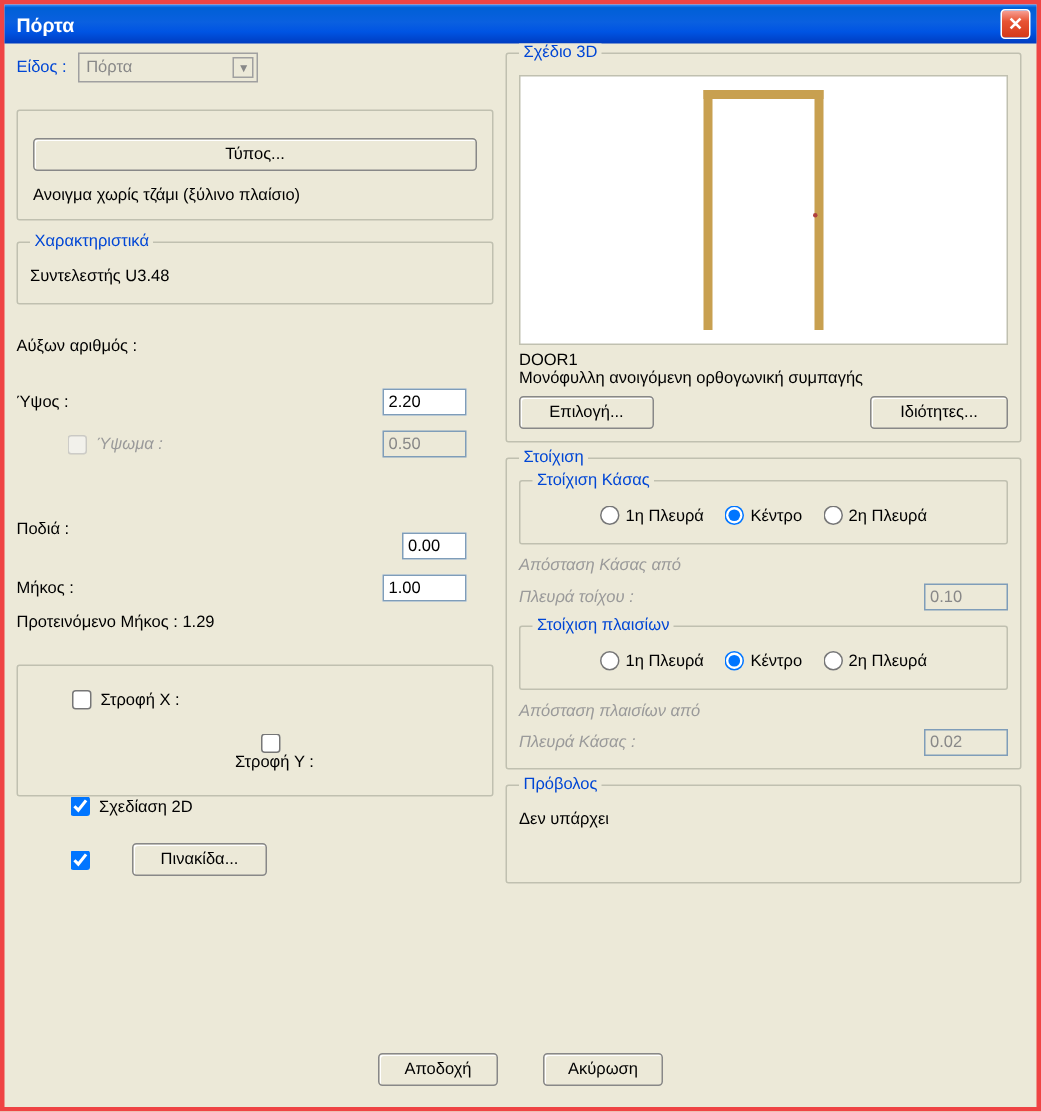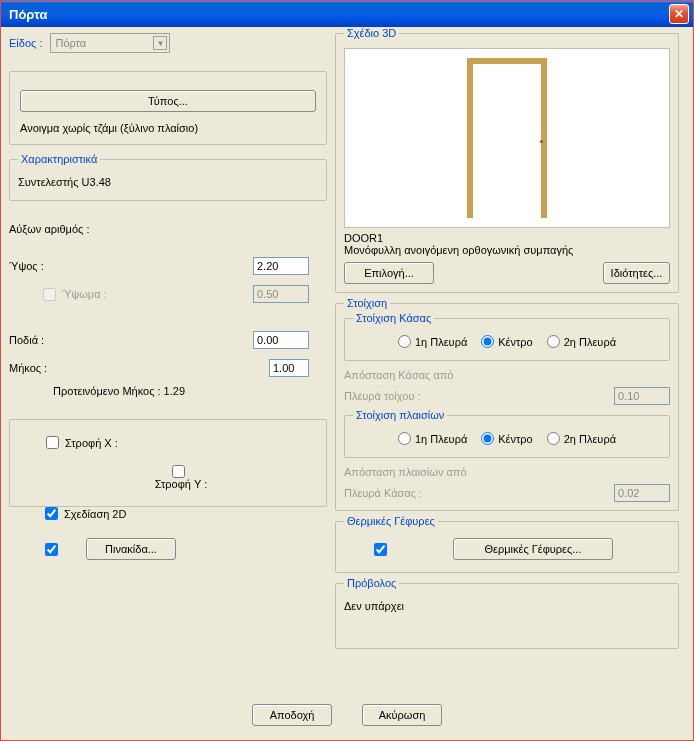--- a/index.html
+++ b/index.html
@@ -9,21 +9,21 @@
     font-size: 11px;
     background: #ece9d8;
     color: #000;
     width: 694px;
     height: 741px;
     overflow: hidden;
   }
   .window {
     width: 694px;
     height: 741px;
-    border: 1px solid #ef4444;
+    border: 3px solid #ef4444;
     background: #ece9d8;
     position: relative;
   }
   .titlebar {
     height: 26px;
     background: linear-gradient(to bottom, #3a95ff 0%, #0060d6 8%, #0a60e0 45%, #0054e3 70%, #003cc0 100%);
     color: #fff;
     display: flex;
     align-items: center;
     padding: 0 4px 0 8px;
@@ -112,21 +112,21 @@
     background:#fff;
     font-family:inherit;
     font-size:11px;
     padding:0 3px;
   }
   .txt.dis { background:#ece9d8; color:#888; }
   
   .chk { margin:0 6px 0 0; vertical-align:middle; }
   
   .rad { margin:0 4px 0 0; vertical-align:middle; }
-  .disabled-text { color:#9a9a9a; }
+  .disabled-text { color:#9a9a9a;font-style:italic; }
   
   .preview {
     width:326px; height:180px;
     background:#fff;
     border:1px solid #c0c0b0;
     margin:2px auto 4px auto;
     display:flex; align-items:center; justify-content:center;
     position:relative;
   }
   .doorframe {
@@ -196,29 +196,29 @@
       <div class="row" style="margin-top:10px; justify-content:space-between; width:300px;">
         <span class="row">
           <input type="checkbox" class="chk" disabled="" style="margin-left: 34px;">
           <span class="disabled-text">Ύψωμα :</span>
         </span>
         <input class="txt dis" style="width: 56px;" disabled="" value="0.50">
       </div>
 
       <div class="row" style="margin-top:28px; justify-content:space-between; width:300px;">
         <span>Ποδιά :</span>
-        <input class="txt" style="width: 56px;" value="0.00">
+        <input class="txt" style="width: 43px; margin-top: 22px;" value="0.00">
       </div>
 
       <div class="row" style="margin-top:10px; justify-content:space-between; width:300px;">
         <span>Μήκος :</span>
-        <input class="txt" style="width: 40px;" value="1.00">
-      </div>
-
-      <div style="margin-top:8px;margin-left:44px;">Προτεινόμενο Μήκος : 1.29</div>
+        <input class="txt" style="width: 56px;" value="1.00">
+      </div>
+
+      <div style="margin-top:8px;">Προτεινόμενο Μήκος : 1.29</div>
 
       <div class="groupbox" style="margin-top:22px; padding:16px 10px;">
         <div class="row" style="margin-left:26px;">
           <input type="checkbox" class="chk" style="">
           <span>Στροφή Χ :</span>
         </div>
         <div class="row" style="margin-left:26px; margin-top:16px;flex-direction:column;">
           <input type="checkbox" class="chk" style="">
           <span>Στροφή Y :</span>
         </div>
@@ -238,21 +238,21 @@
     <div class="rightcol">
       <div class="groupbox" style="margin-top:0;">
         <span class="legend">Σχέδιο 3D</span>
         <div class="preview">
           <div class="doorframe"></div>
         </div>
         <div style="margin-top:2px;">DOOR1</div>
         <div>Μονόφυλλη ανοιγόμενη ορθογωνική συμπαγής</div>
         <div class="row" style="justify-content:space-between; margin-top:6px;">
           <button class="btn" style="width:90px;">Επιλογή...</button>
-          <button class="btn" style="width:67px;">Ιδιότητες...</button>
+          <button class="btn" style="width:92px;">Ιδιότητες...</button>
         </div>
       </div>
 
       <div class="groupbox" style="margin-top:10px;">
         <span class="legend">Στοίχιση</span>
 
         <div class="groupbox" style="margin-top:2px;">
           <span class="legend">Στοίχιση Κάσας</span>
           <div class="row" style="gap:14px; justify-content:center; padding:4px 0;">
             <label class="row">
@@ -294,27 +294,20 @@
           </div>
         </div>
 
         <div class="disabled-text" style="margin-top:8px;">Απόσταση πλαισίων από</div>
         <div class="row" style="justify-content:space-between; margin-top:6px;">
           <span class="disabled-text">Πλευρά Κάσας :</span>
           <input class="txt dis" disabled="" style="width: 56px;" value="0.02">
         </div>
       </div>
 
-      <div class="groupbox" style="margin-top:10px;">
-        <span class="legend">Θερμικές Γέφυρες</span>
-        <div class="row" style="gap:60px; padding:4px 0 4px 30px;">
-          <input type="checkbox" class="chk" checked="" style="">
-          <button class="btn" style="width:160px;">Θερμικές Γέφυρες...</button>
-        </div>
-      </div>
 
       <div class="groupbox" style="margin-top:10px; height:66px;">
         <span class="legend">Πρόβολος</span>
         <div style="padding-top:4px;">Δεν υπάρχει</div>
       </div>
     </div>
 
     <div class="bottom-btns">
       <button class="btn" style="width:80px;">Αποδοχή</button>
       <button class="btn" style="width:80px;">Ακύρωση</button>

